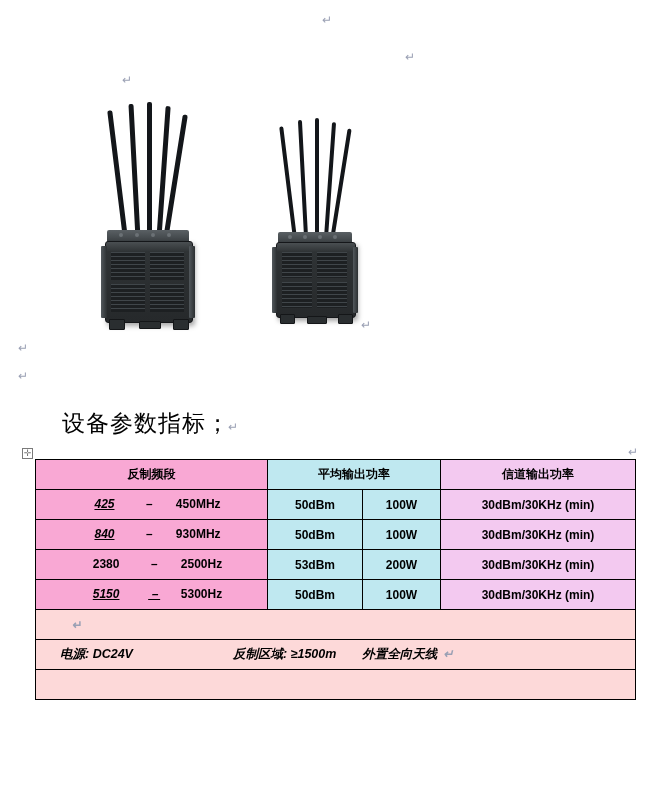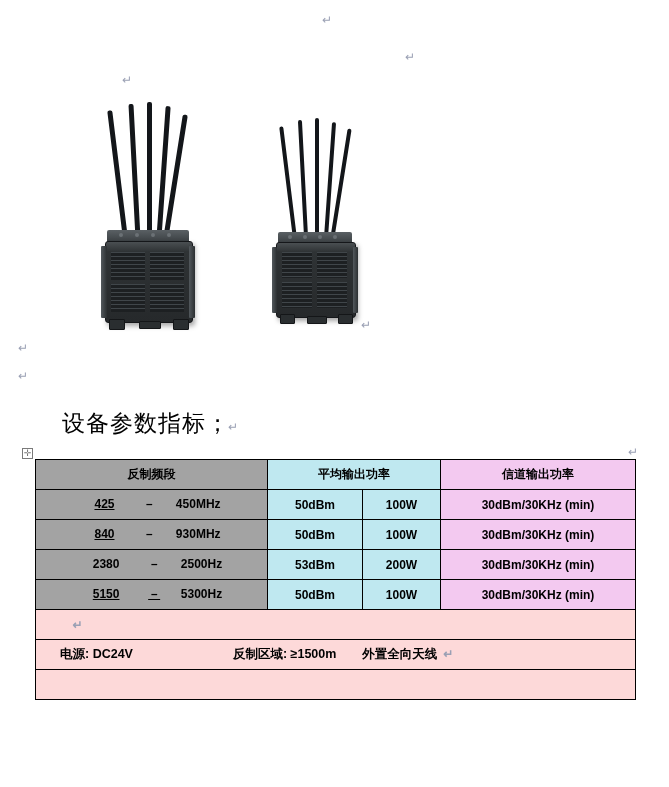--- a/index.html
+++ b/index.html
@@ -120,37 +120,37 @@
   table.params td {
     border: 1px solid #000;
     height: 29px;
     font-size: 12px;
     font-weight: bold;
     text-align: center;
     vertical-align: middle;
     padding: 0;
     white-space: nowrap;
   }
-  .col-band { background: #a3a3a3; margin-top: 6px; }
+  .col-band { background: #f9a8d4; margin-top: 6px; }
   .col-avg  { background: #bfe8f0; }
   .col-chan { background: #f3c9f0; }
   .hdr td { height: 32px; font-size: 13px; }
 
   .band-cell {
     position: relative;
     text-align: left;
     padding-left: 12px !important;
   }
-  .u { text-decoration: underline; }
+  .u { text-decoration: underline; font-style: italic; }
 
   .footer-block {
     background: #fdd9d9;
   }
   .footer-row1 td { height: 34px; border: 1px solid #000; }
-  .footer-row2 td { height: 40px; border: 1px solid #000; text-align: left; }
+  .footer-row2 td { height: 40px; border: 1px solid #000; text-align: left; font-style: italic; }
   .footer-row3 td { height: 38px; border: 1px solid #000; }
   .foot-text {
     display: flex;
     align-items: center;
     font-size: 12.5px;
     font-weight: bold;
     padding-left: 24px;
     white-space: nowrap;
   }
   .foot-text .gap1 { display:inline-block; width: 100px; }

